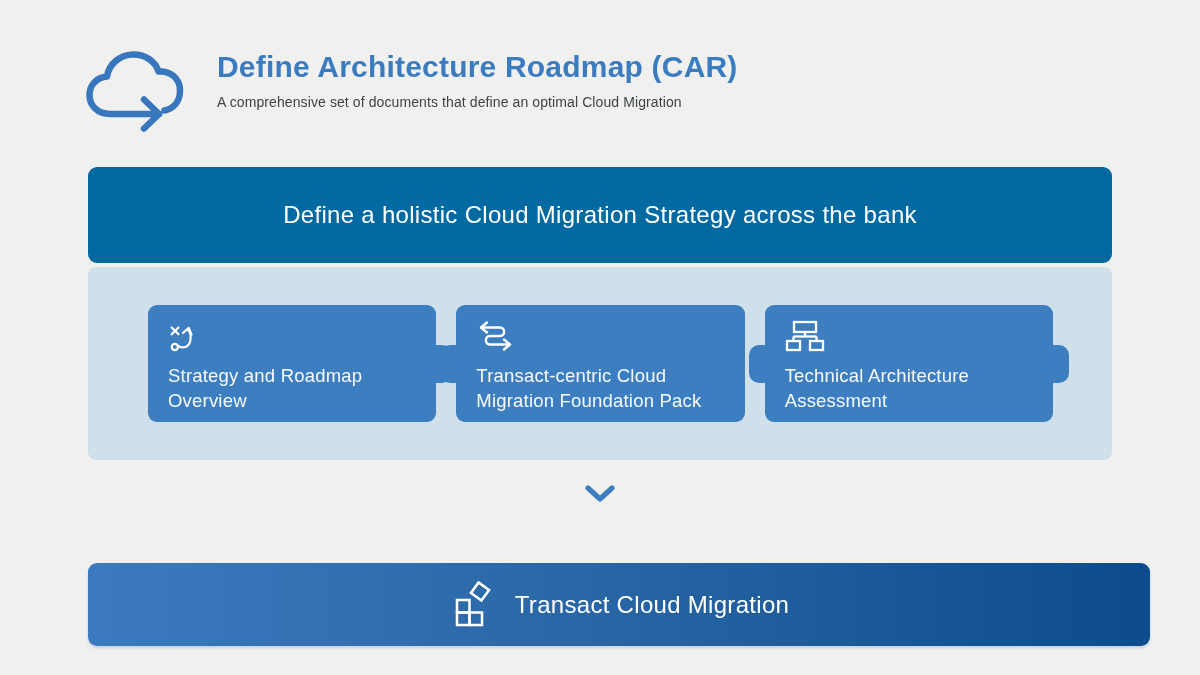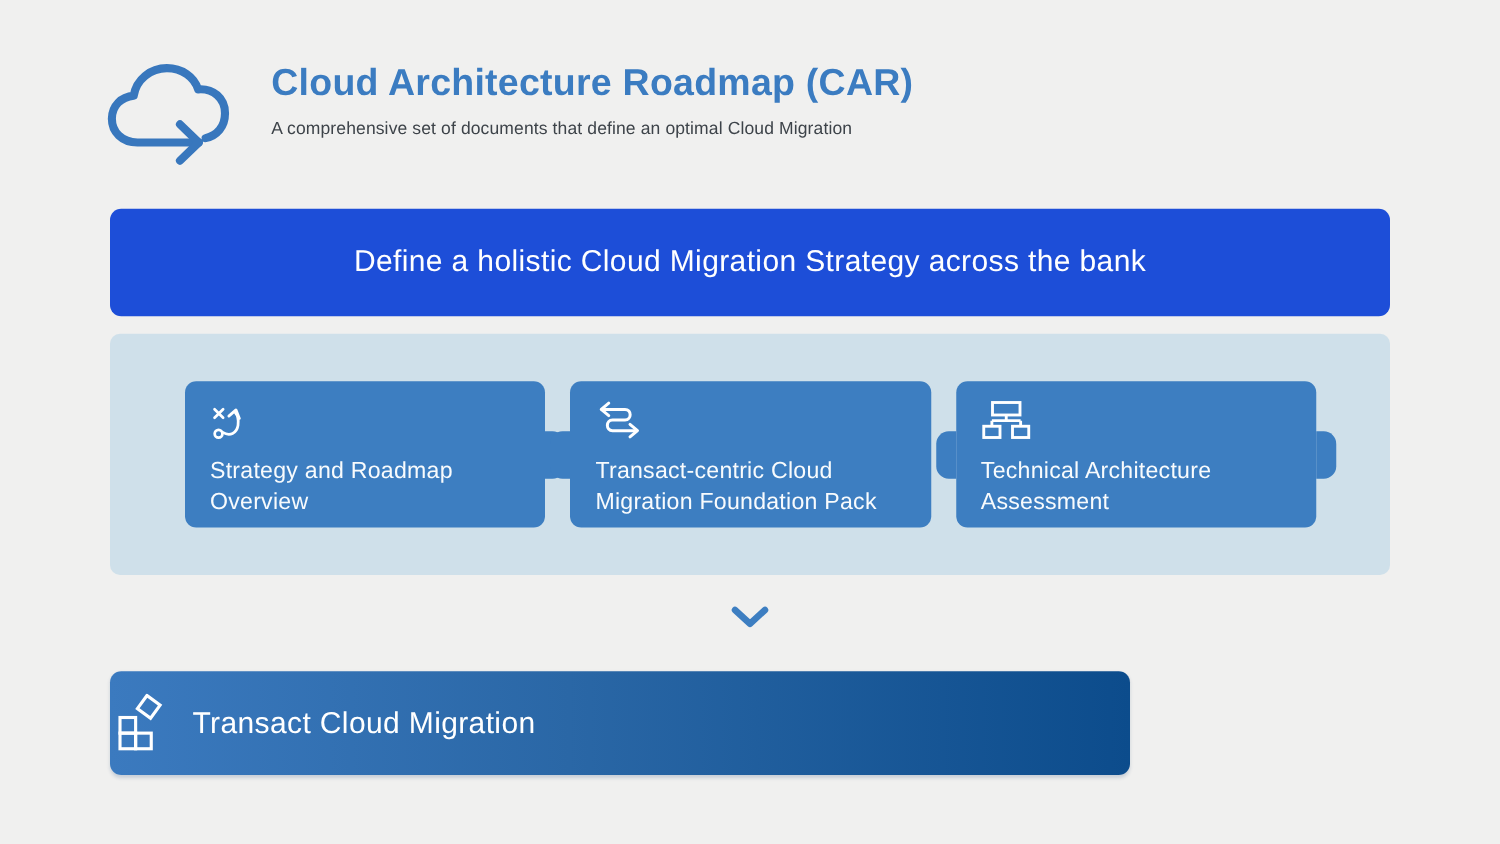--- a/index.html
+++ b/index.html
@@ -16,22 +16,22 @@
   .title-block{left:217px;top:50px;width:760px;}
   .page-title{
     font-size:30px;font-weight:700;color:#3b7cc1;letter-spacing:.2px;margin:0;
   }
   .page-subtitle{
     font-size:14px;color:#3d4349;margin:10px 0 0 0;letter-spacing:.1px;
   }
 
   
   .strategy-banner{
-    left:88px;top:167px;width:1024px;height:86px;border-radius:9px;
-    background:#1d4ed8;display:flex;align-items:center;justify-content:center;
+    left:88px;top:167px;width:1024px;height:96px;border-radius:9px;
+    background:#0369a1;display:flex;align-items:center;justify-content:center;
   }
   .strategy-banner span{
     color:#ffffff;font-size:24px;font-weight:500;letter-spacing:.3px;
   }
 
   
   .cards-container{
     left:88px;top:267px;width:1024px;height:193px;border-radius:8px;
     background:#cfe0ea;
   }
@@ -53,44 +53,44 @@
     width:16px;height:38px;background:#3d7ec1;
   }
   .tab-r{right:-16px;border-radius:0 10px 10px 0;}
   .tab-l{left:-16px;border-radius:10px 0 0 10px;}
 
   
   .connector{left:584px;top:484px;width:32px;height:22px;}
 
   
   .footer-banner{
-    left:88px;top:537px;width:816px;height:83px;border-radius:9px;
+    left:88px;top:563px;width:1062px;height:83px;border-radius:9px;
     background:linear-gradient(to right,#3b7abf 0%,#2a67a6 45%,#0c4c8c 100%);
-    display:flex;align-items:center;justify-content:flex-start;gap:16px;
+    display:flex;align-items:center;justify-content:center;gap:16px;
     box-shadow:0 2px 3px rgba(20,60,110,.18);
   }
   .footer-banner span{
     color:#ffffff;font-size:24px;font-weight:500;letter-spacing:.3px;
   }
   svg{display:block;}
 </style>
 </head>
 <body>
 
 <div class="abs logo">
   <svg width="104" height="92" viewBox="0 0 104 92" fill="none">
     <path d="M76 70 H27 C14.5 70, 6.5 61.5, 6.5 51 C6.5 40.5, 14 33.5, 24 32.5
              C26 19.5, 37.5 10.5, 50.5 10.5 C62.5 10.5, 72.5 17.5, 75.5 27.5
              C87.5 26.5, 97 34.5, 97 46.5 C97 57.5, 90.5 64.5, 81.5 66.5" stroke="#3877bd" stroke-width="6.5" stroke-linecap="round" stroke-linejoin="round"></path>
     <path d="M61 55.5 L76 70 L61 84.5" stroke="#3877bd" stroke-width="6.5" stroke-linecap="round" stroke-linejoin="round"></path>
   </svg>
 </div>
 
 <div class="abs title-block">
-  <h1 class="page-title">Cloud Architecture Roadmap (CAR)</h1>
+  <h1 class="page-title">Define Architecture Roadmap (CAR)</h1>
   <p class="page-subtitle">A comprehensive set of documents that define an optimal Cloud Migration</p>
 </div>
 
 <div class="abs strategy-banner">
   <span>Define a holistic Cloud Migration Strategy across the bank</span>
 </div>
 
 <div class="abs cards-container">
   <div class="cards-row">
 

